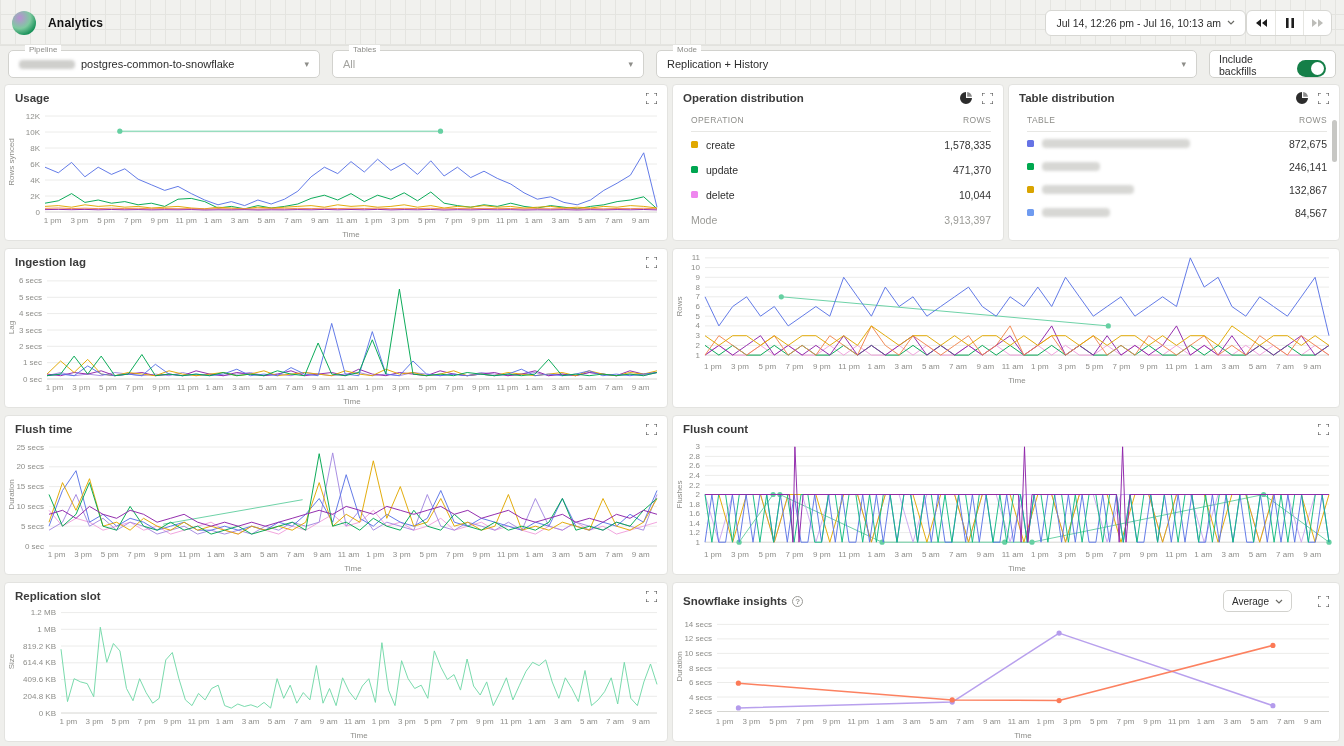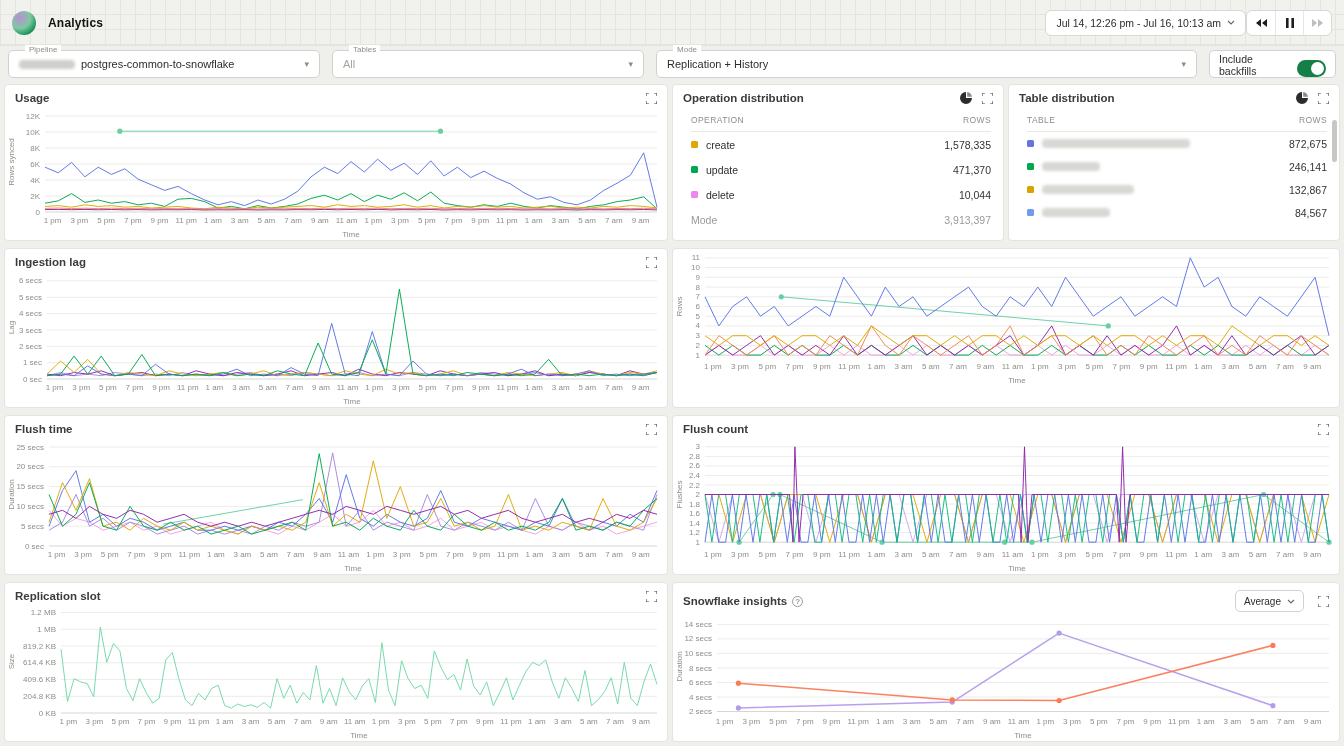--- a/index.html
+++ b/index.html
@@ -56,21 +56,21 @@
   .dist-head .right{ margin-left:auto; }
   .dist-row{ display:flex; align-items:center; padding:6.5px 0; color:#2e2e2e;text-align:right; }
   .sq{ width:7px; height:7px; border-radius:1.5px; margin-right:8px; flex:none;}
   .dist-row .val{ margin-left:auto; color:#333; }
   .dist-row.total{ color:#9a9a96; }
   .dist-row.total .val{ color:#9a9a96; }
   .rowblur{ height:9px; border-radius:4px; background:#d7d7d4; filter:blur(1.6px); }
   .scrollbar{ position:absolute; right:2px; top:14px; width:5px; height:42px; border-radius:3px; background:#c7c7c4;}
 
   .avg-btn{ background:#fff; border:1px solid #d2d2ce; border-radius:5px; height:22px; display:flex; align-items:center;
-    gap:6px; padding:0 8px; font-size:10px; color:#2c2c2c; cursor:pointer; margin-right:4px;}
+    gap:6px; padding:0 8px; font-size:10px; color:#2c2c2c; cursor:pointer; margin-right:16px;}
   .help{ width:11px; height:11px; border:1px solid #9a9a96; border-radius:50%; color:#9a9a96; font-size:8px;
     display:inline-flex; align-items:center; justify-content:center; margin-left:5px; font-weight:700;}
 </style>
 </head>
 <body>
 
 <div class="topbar">
   <div class="logo"></div>
   <div class="app-title">Analytics</div>
   <div class="topbar-right">

